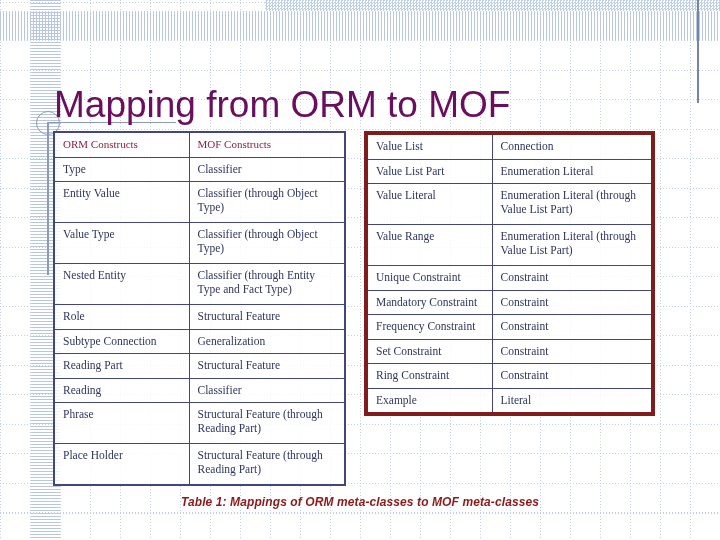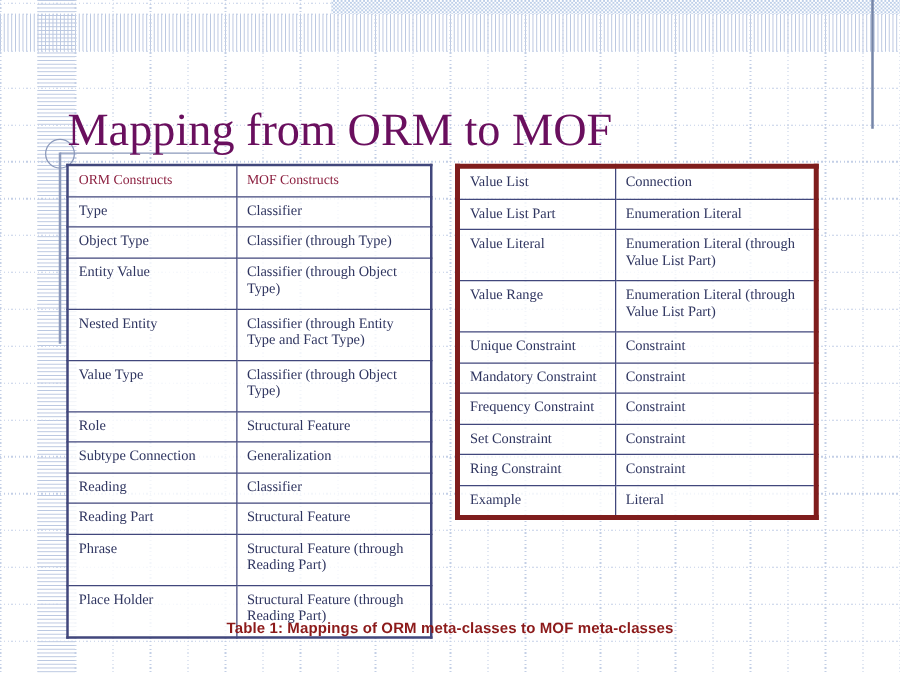--- a/index.html
+++ b/index.html
@@ -114,21 +114,20 @@
   #page-title {
     position: absolute;
     left: 54px;
     top: 58px;
     font-size: 37px;
     font-weight: normal;
     color: #6a0f5e;
     letter-spacing: 0px;
     white-space: nowrap;
     line-height: 44px;
-    font-family: Liberation Serif, serif;
   }
 
   
   .tbl {
     position: absolute;
     border-collapse: collapse;
     table-layout: fixed;
     background: transparent;
   }
   .tbl td {
@@ -168,20 +167,21 @@
   #caption {
     position: absolute;
     left: 0;
     top: 495px;
     width: 720px;
     text-align: center;
     font-size: 12px;
     font-weight: bold;
     color: #8c1a1a;
     letter-spacing: .1px;
+    font-style: italic;
   }
 </style>
 </head>
 <body>
 
 <div id="slide">
   <div id="grid-v"></div>
   <div id="grid-h"></div>
 </div>
 
@@ -201,51 +201,47 @@
     </colgroup>
   <tbody id="tbl-left-body">
       <tr>
         <td class="hdr">ORM Constructs</td>
         <td class="hdr">MOF Constructs</td>
       </tr>
       <tr>
         <td>Type</td>
         <td>Classifier</td>
       </tr>
-      <tr>
-        <td>Object Type</td>
-        <td>Classifier (through Type)</td>
-      </tr>
       <tr class="r-tall">
         <td>Entity Value</td>
         <td>Classifier (through Object Type)</td>
       </tr>
       <tr class="r-tall">
+        <td>Value Type</td>
+        <td>Classifier (through Object Type)</td>
+      </tr>
+      <tr class="r-tall">
         <td>Nested Entity</td>
         <td>Classifier (through Entity Type and Fact Type)</td>
       </tr>
-      <tr class="r-tall">
-        <td>Value Type</td>
-        <td>Classifier (through Object Type)</td>
-      </tr>
       <tr>
         <td>Role</td>
         <td>Structural Feature</td>
       </tr>
       <tr>
         <td>Subtype Connection</td>
         <td>Generalization</td>
       </tr>
       <tr>
+        <td>Reading Part</td>
+        <td>Structural Feature</td>
+      </tr>
+      <tr>
         <td>Reading</td>
         <td>Classifier</td>
-      </tr>
-      <tr>
-        <td>Reading Part</td>
-        <td>Structural Feature</td>
       </tr>
       <tr class="r-tall">
         <td>Phrase</td>
         <td>Structural Feature (through Reading Part)</td>
       </tr>
       <tr class="r-tall">
         <td>Place Holder</td>
         <td>Structural Feature (through Reading Part)</td>
       </tr>
     </tbody>

